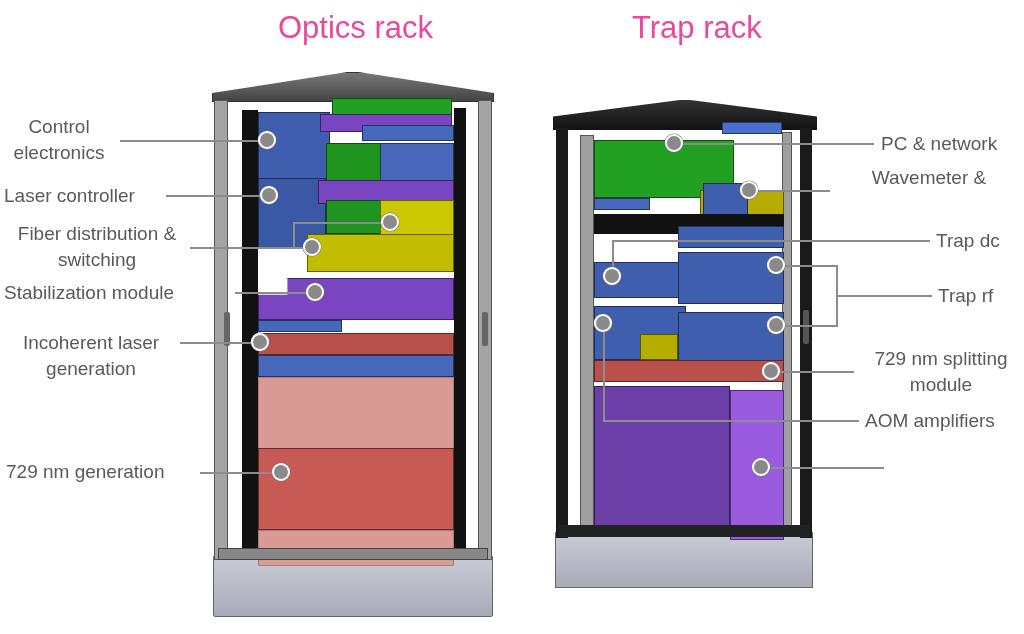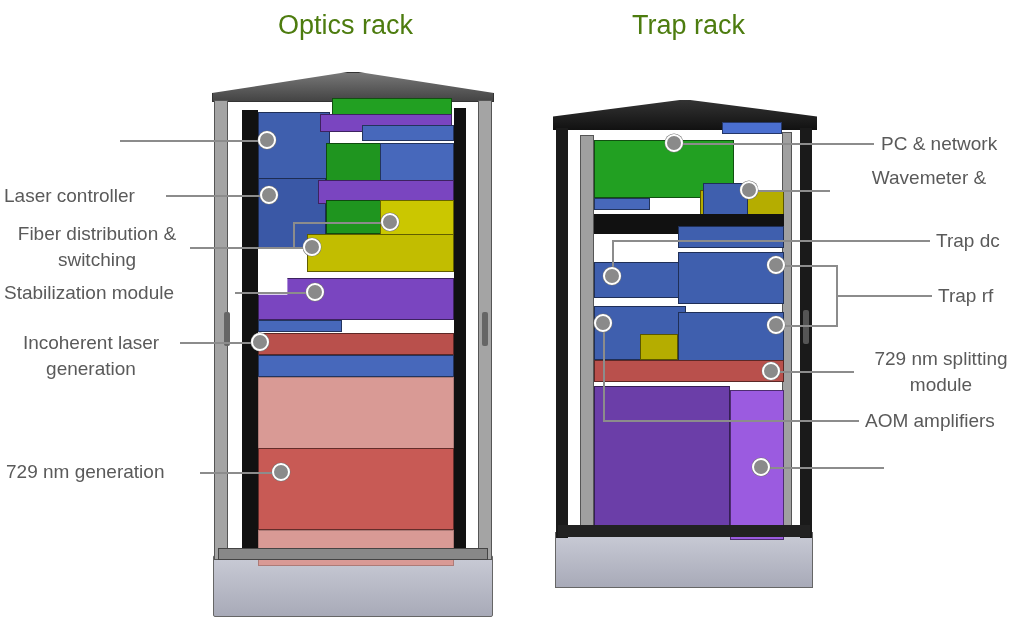--- a/index.html
+++ b/index.html
@@ -1,17 +1,17 @@
 <!DOCTYPE html>
 <html><head>
 <meta charset="utf-8">
 <style>
   html,body{margin:0;padding:0;background:#fff;}
   #stage{position:relative;width:1024px;height:634px;overflow:hidden;background:#fff;font-family:"Liberation Sans",sans-serif;color:#595959;}
-  .title{position:absolute;font-size:27px;color:#4d7c0f;}
+  .title{position:absolute;font-size:31px;color:#ec4899;}
   .lbl{position:absolute;font-size:19px;line-height:26px;color:#5a5a5a;white-space:nowrap;}
   .c{text-align:center;}
   .ln{position:absolute;background:#8c8c8c;}
   .dot{position:absolute;width:14px;height:14px;border-radius:50%;background:#8a8a8a;border:2.5px solid #fff;box-shadow:0 0 0 0.5px #777;}
   .blk{position:absolute;border:1px solid rgba(0,0,0,0.5);box-sizing:border-box;}
   .frame{position:absolute;box-sizing:border-box;}
 </style>
 </head>
 <body>
 
@@ -117,20 +117,24 @@
 
   <div class="dot" style="left:665px;top:134px;"></div>
   <div class="dot" style="left:740px;top:181px;"></div>
   <div class="dot" style="left:603px;top:267px;"></div>
   <div class="dot" style="left:767px;top:256px;"></div>
   <div class="dot" style="left:767px;top:316px;"></div>
   <div class="dot" style="left:594px;top:314px;"></div>
   <div class="dot" style="left:762px;top:362px;"></div>
   <div class="dot" style="left:752px;top:458px;"></div>
 
+  <div class="lbl c" style="left:4px;top:114px;width:110px;">
+    <div>Control</div>
+    <div>electronics</div>
+  </div>
   <div class="lbl" style="left:4px;top:183px;">Laser controller</div>
   <div class="lbl" style="left:4px;top:280px;">Stabilization module</div>
   <div class="lbl c" style="left:2px;top:221px;width:190px;">
     <div>Fiber distribution &amp;</div>
     <div>switching</div>
   </div>
   <div class="lbl c" style="left:6px;top:330px;width:170px;">
     <div>Incoherent laser</div>
     <div>generation</div>
   </div>

